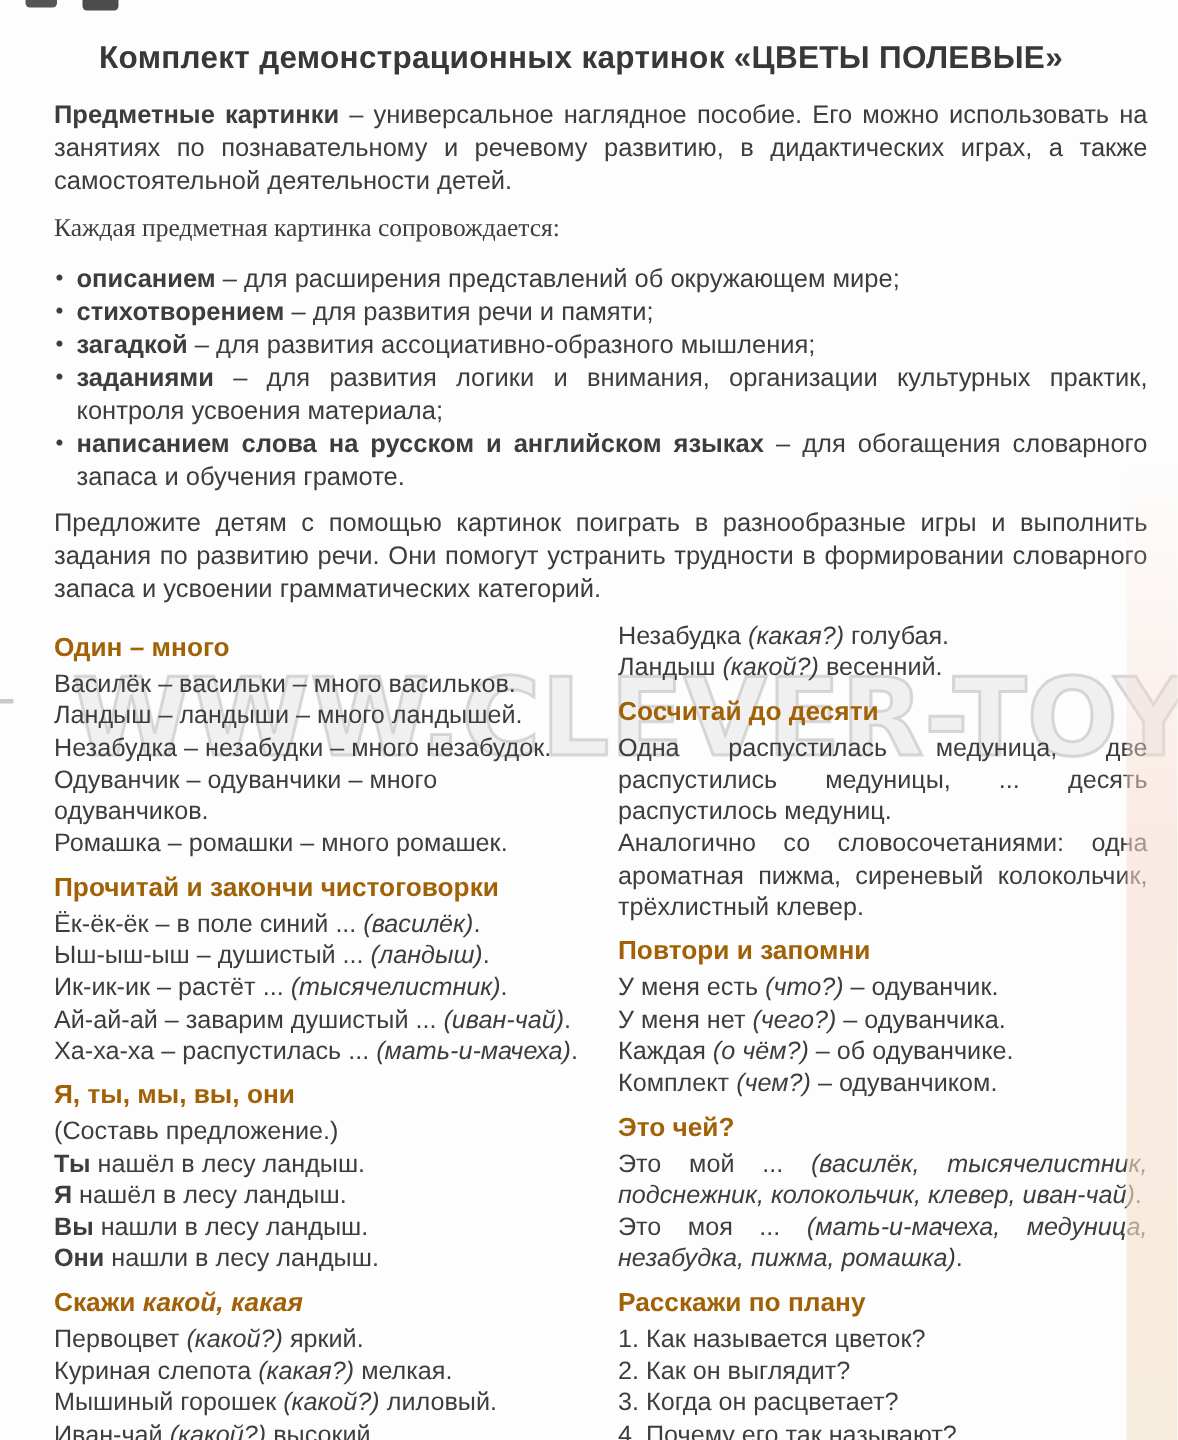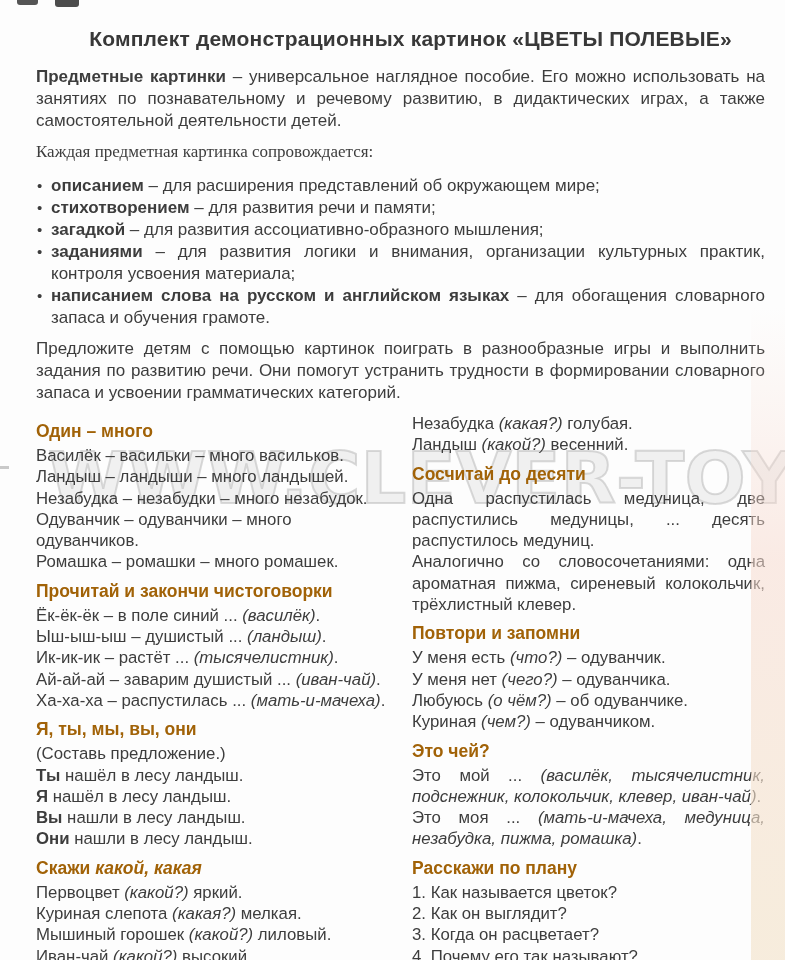--- a/index.html
+++ b/index.html
@@ -8,21 +8,20 @@
   body {
     background:#fdfdfd;
     font-family:"Liberation Sans", sans-serif;
     color:#3d3d3d;
     position:relative;
     overflow:hidden;
   }
   .page { padding:25px 20px 0 36px; position:relative; z-index:2; }
 
   .title {
-    text-align:center;
     font-weight:bold;
     font-size:21px;
     letter-spacing:0.2px;
     color:#383838;
     margin:2px 10px 15px 30px;
   }
   .para {
     font-size:17px;
     line-height:22px;
     text-align:justify;
@@ -161,22 +160,22 @@
       <div class="line"><span>Незабудка </span><span class="it">(какая?)</span><span> голубая.</span></div>
       <div class="line"><span>Ландыш </span><span class="it">(какой?)</span><span> весенний.</span></div>
 
       <div class="h">Сосчитай до десяти</div>
       <div class="jp">Одна распустилась медуница, две распустились медуницы, ... десять распустилось медуниц.</div>
       <div class="jp">Аналогично со словосочетаниями: одна ароматная пижма, сиреневый колокольчик, трёхлистный клевер.</div>
 
       <div class="h">Повтори и запомни</div>
       <div class="line"><span>У меня есть </span><span class="it">(что?)</span><span> – одуванчик.</span></div>
       <div class="line"><span>У меня нет </span><span class="it">(чего?)</span><span> – одуванчика.</span></div>
-      <div class="line"><span>Любуюсь </span><span class="it">(о чём?)</span><span> – об одуванчике.</span></div>
-      <div class="line"><span>Куриная </span><span class="it">(чем?)</span><span> – одуванчиком.</span></div>
+      <div class="line"><span>Каждая </span><span class="it">(о чём?)</span><span> – об одуванчике.</span></div>
+      <div class="line"><span>Комплект </span><span class="it">(чем?)</span><span> – одуванчиком.</span></div>
 
       <div class="h">Это чей?</div>
       <div class="jp"><span>Это мой ... </span><span class="it">(василёк, тысячелистник, подснежник, колокольчик, клевер, иван-чай)</span><span>.</span></div>
       <div class="jp"><span>Это моя ... </span><span class="it">(мать-и-мачеха, медуница, незабудка, пижма, ромашка)</span><span>.</span></div>
 
       <div class="h">Расскажи по плану</div>
       <div class="line">1. Как называется цветок?</div>
       <div class="line">2. Как он выглядит?</div>
       <div class="line">3. Когда он расцветает?</div>
       <div class="line">4. Почему его так называют?</div>

